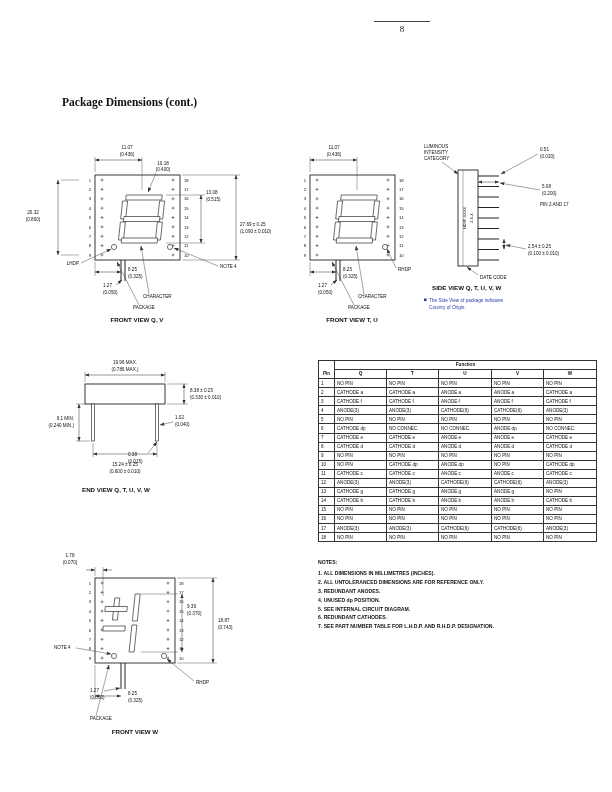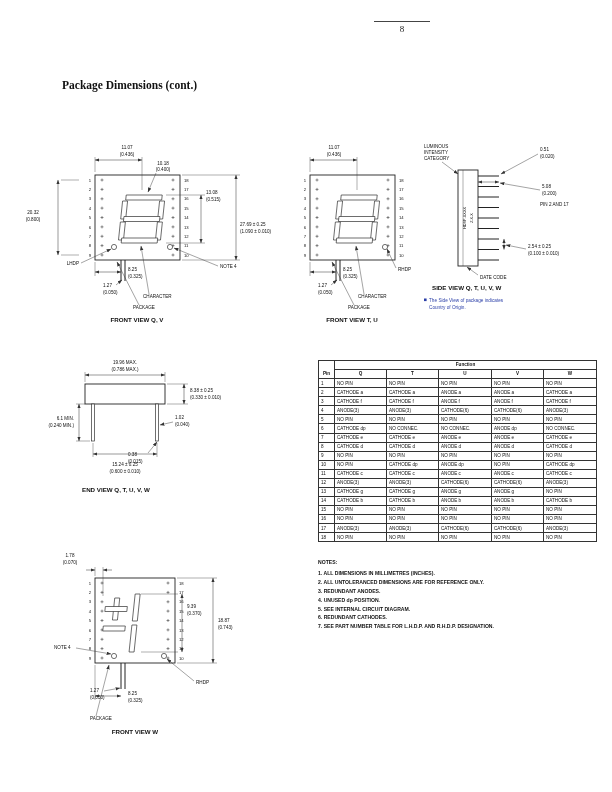--- a/index.html
+++ b/index.html
@@ -1,19 +1,19 @@
 <!DOCTYPE html>
 <html><head>
 <meta charset="utf-8">
 <style>
   html,body{margin:0;padding:0;background:#9a9a9a}
   .page{position:relative;width:612px;height:792px;margin:0 auto;background:#fff;font-family:"Liberation Sans",sans-serif;overflow:hidden}
   .rule{position:absolute;left:374px;top:21px;width:56px;height:1px;background:#444}
   .pagenum{position:absolute;left:374px;top:24px;width:56px;text-align:center;font-family:"Liberation Serif",serif;font-size:9px;color:#222}
-  .title{position:absolute;left:62px;top:79px;font-family:"Liberation Serif",serif;font-weight:bold;font-size:11.5px;color:#111}
+  .title{position:absolute;left:62px;top:96px;font-family:"Liberation Serif",serif;font-weight:bold;font-size:11.5px;color:#111}
   .watermark{position:absolute;left:64px;top:346px;font-size:33px;letter-spacing:6px;color:#bdbdbd;opacity:.7;pointer-events:none;z-index:20;white-space:nowrap}
   .fig{position:absolute;overflow:visible}
   svg{overflow:visible}
   svg text{font-family:"Liberation Sans",sans-serif;fill:#111}
   .d{font-size:4.6px}
   .p{font-size:4.2px}
   .lbl{font-size:4.6px}
   .cap{font-size:6.2px;font-weight:bold}
   .mark{font-size:3.8px}
   .blue{font-size:4.7px;fill:#2b3fa8}

